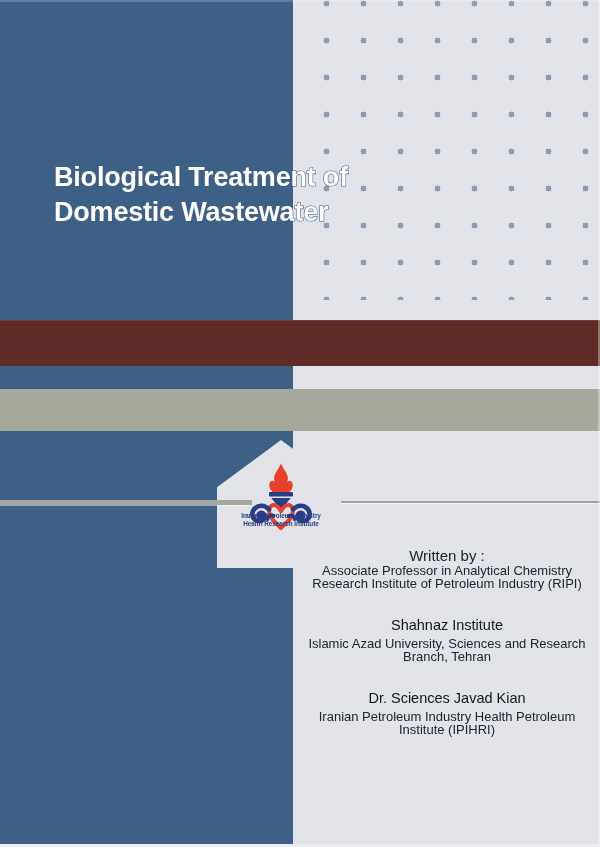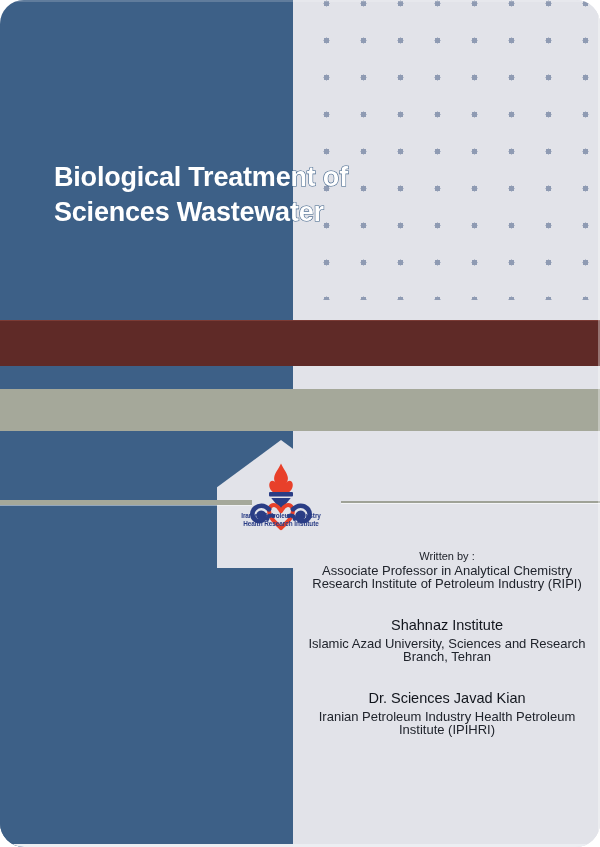--- a/index.html
+++ b/index.html
@@ -10,21 +10,20 @@
   body {
     font-family: "Liberation Sans", sans-serif;
   }
 
   #cover {
     position: relative;
     width: 600px;
     height: 847px;
     overflow: hidden;
     background: #e2e3e9;
-    border-radius: 24px;
   }
 
   
   .panel-left {
     position: absolute;
     left: 0; top: 0;
     width: 293px;
     height: 847px;
     background: #3d6087;
   }
@@ -158,21 +157,21 @@
   .credits {
     position: absolute;
     left: 300px;
     top: 548px;
     width: 294px;
     text-align: center;
     color: #1d2129;
   }
   .credit-group { margin-bottom: 4px; }
   .lead-in {
-    font-size: 11px;
+    font-size: 15px;
     line-height: 16px;
     color: #20242c;
     text-align: center;
   }
   .person-name {
     font-size: 14.5px;
     line-height: 23px;
     color: #11151c;
   }
   .affil {
@@ -210,21 +209,21 @@
   <div class="band band-sage"></div>
 
   <div class="lower-blue"></div>
   <div class="logo-diamond"></div>
 
   <div class="rule-left"></div>
   <div class="rule-right"></div>
 
   <div class="title-block">
     <div class="title-line">Biological Treatment of</div>
-    <div class="title-line">Sciences Wastewater</div>
+    <div class="title-line">Domestic Wastewater</div>
   </div>
 
   <div class="logo-wrap">
     <svg viewBox="0 0 100 96" width="76" height="72">
 
       <path d="M50 2 C46 11 42 14 41 20 C40 25 43 28 43 28 C41 25 38 24 36 26 C33 29 34 36 39 40 L61 40 C66 36 67 29 64 26 C62 24 59 25 57 28 C57 28 60 25 59 20 C58 14 54 11 50 2 Z" fill="#e8402a"></path>
 
       <rect x="34" y="40" width="32" height="6" rx="1.4" fill="#2a3d85"></rect>
       <path d="M37 48 L63 48 L50 64 Z" fill="#2a3d85"></path>
 

